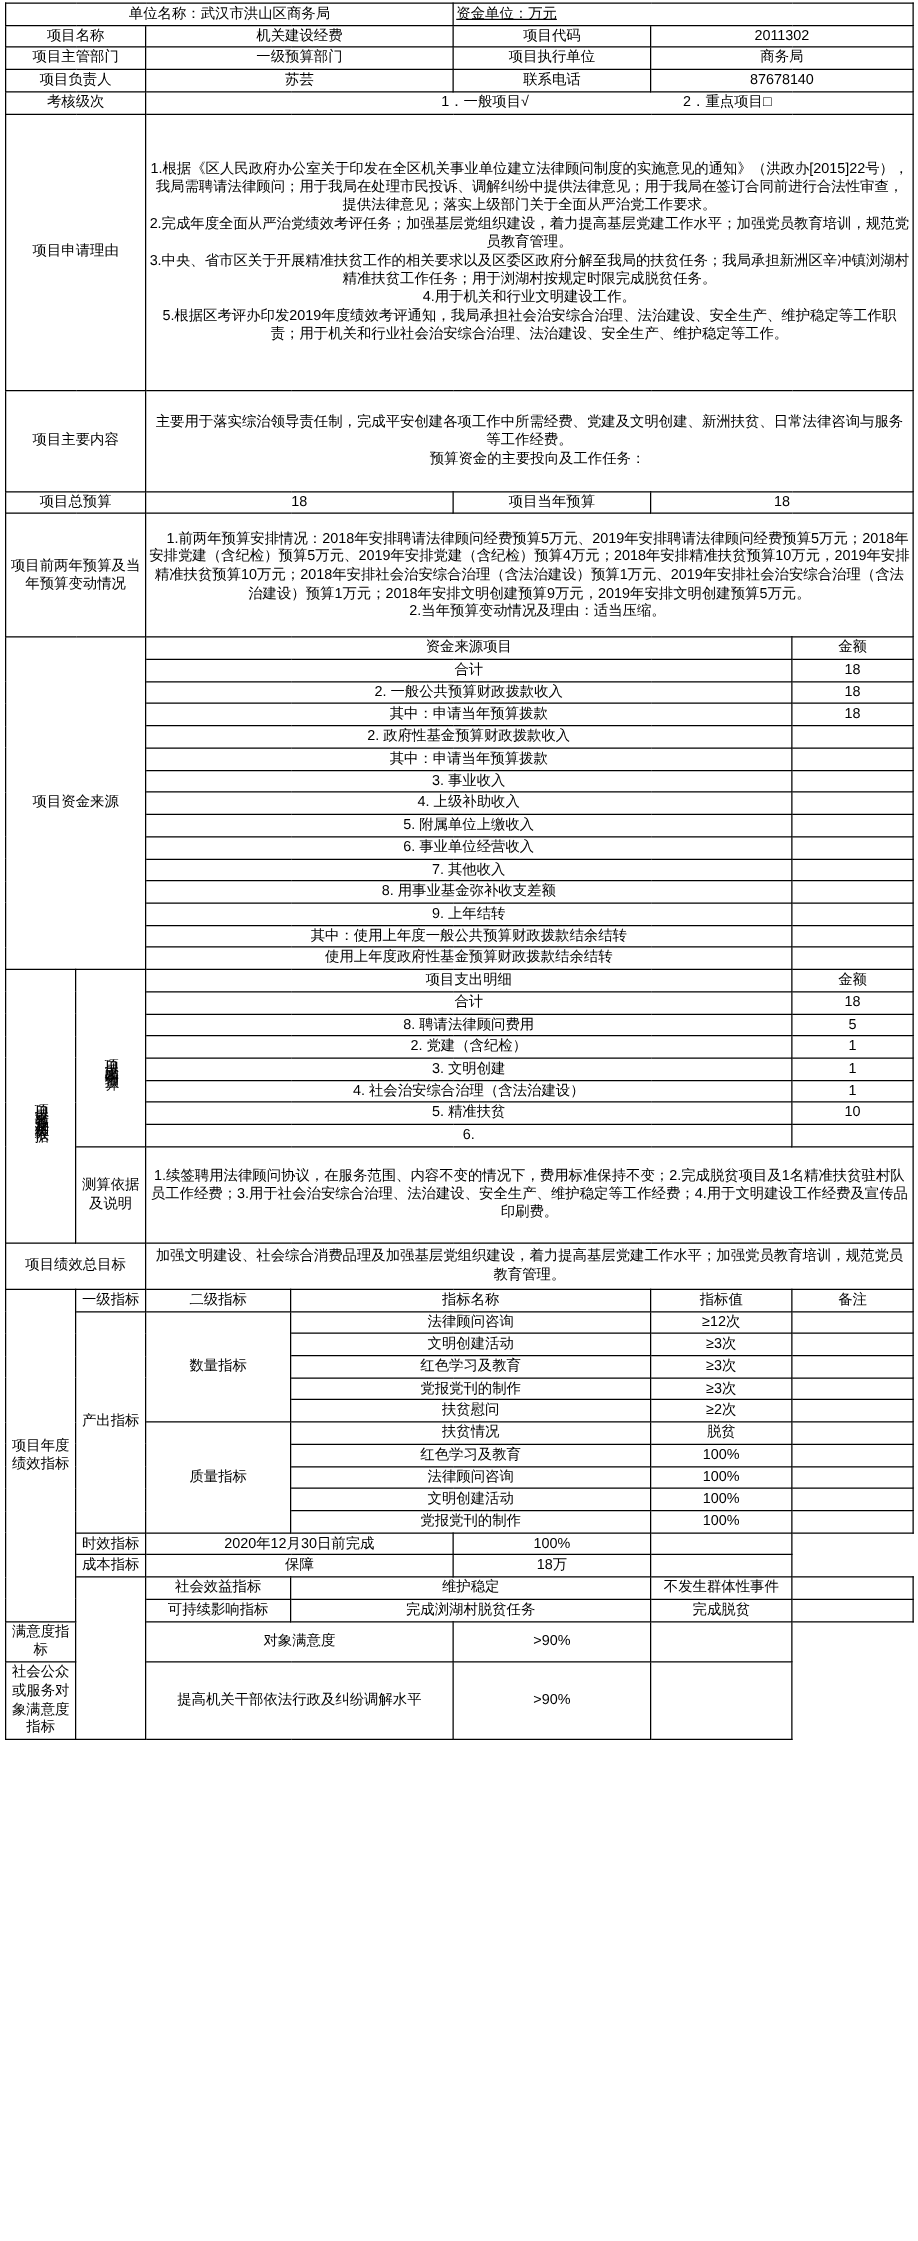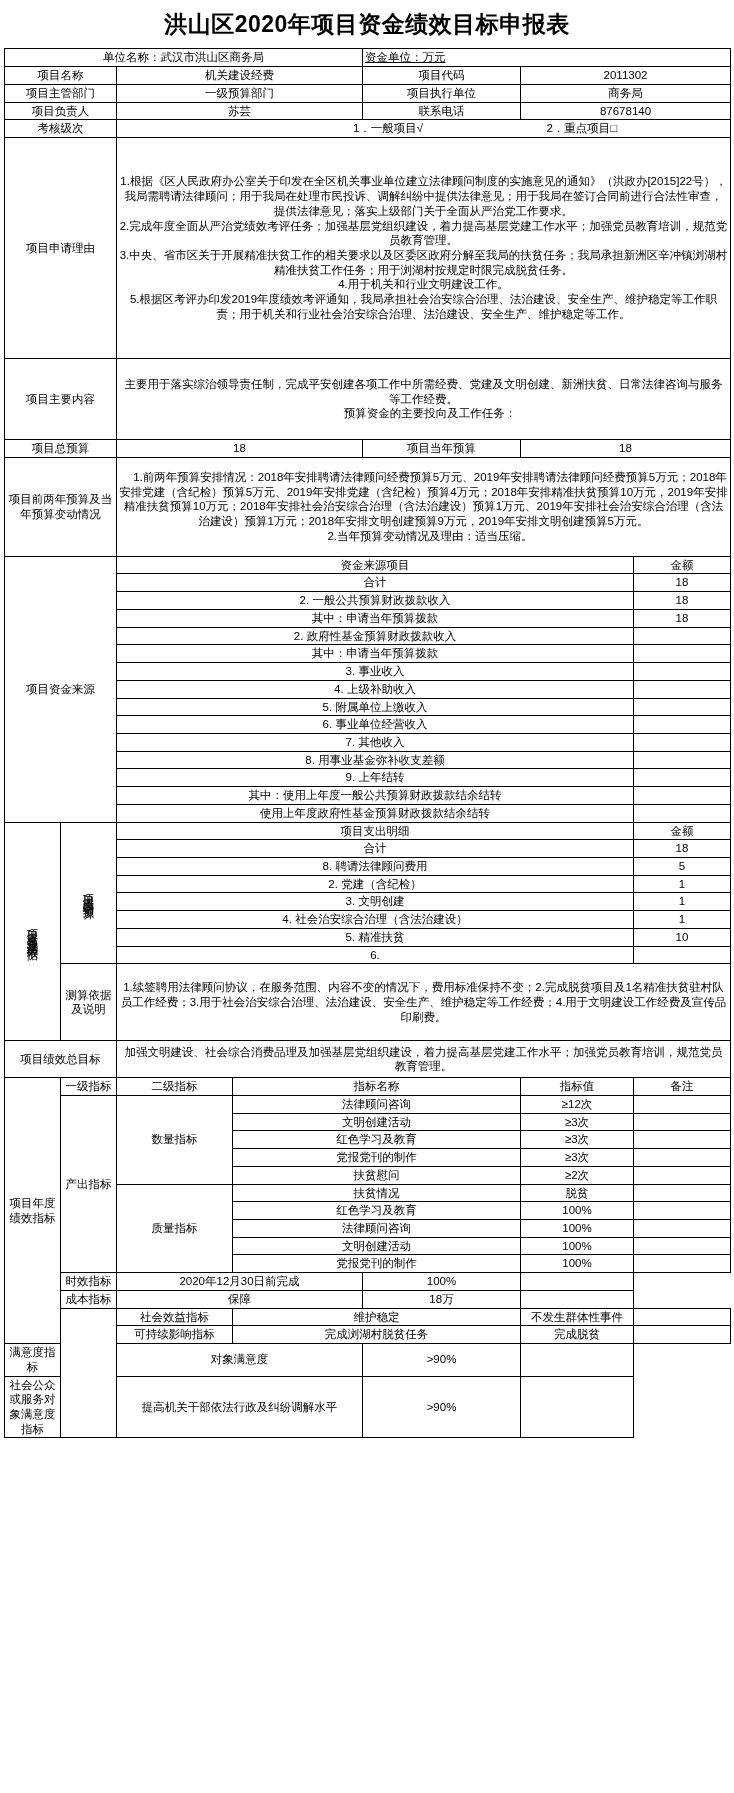--- a/index.html
+++ b/index.html
@@ -90,21 +90,20 @@
     height: 100%;
   }
   .nowrapcell { white-space: nowrap; }
   .tall { line-height: 1.38; margin-top: 40px; }
 </style>
 </head>
 <body>
 
 <div id="page">
 
-  <div class="doc-title">洪山区2020年项目资金绩效目标申报表</div>
 
   <table class="sheet">
     <colgroup>
       <col style="width:56px">
         <col style="width:56px">
         <col style="width:116px">
       <col style="width:130px">
         <col style="width:158px">
       <col style="width:113px">
         <col style="width:97px">

